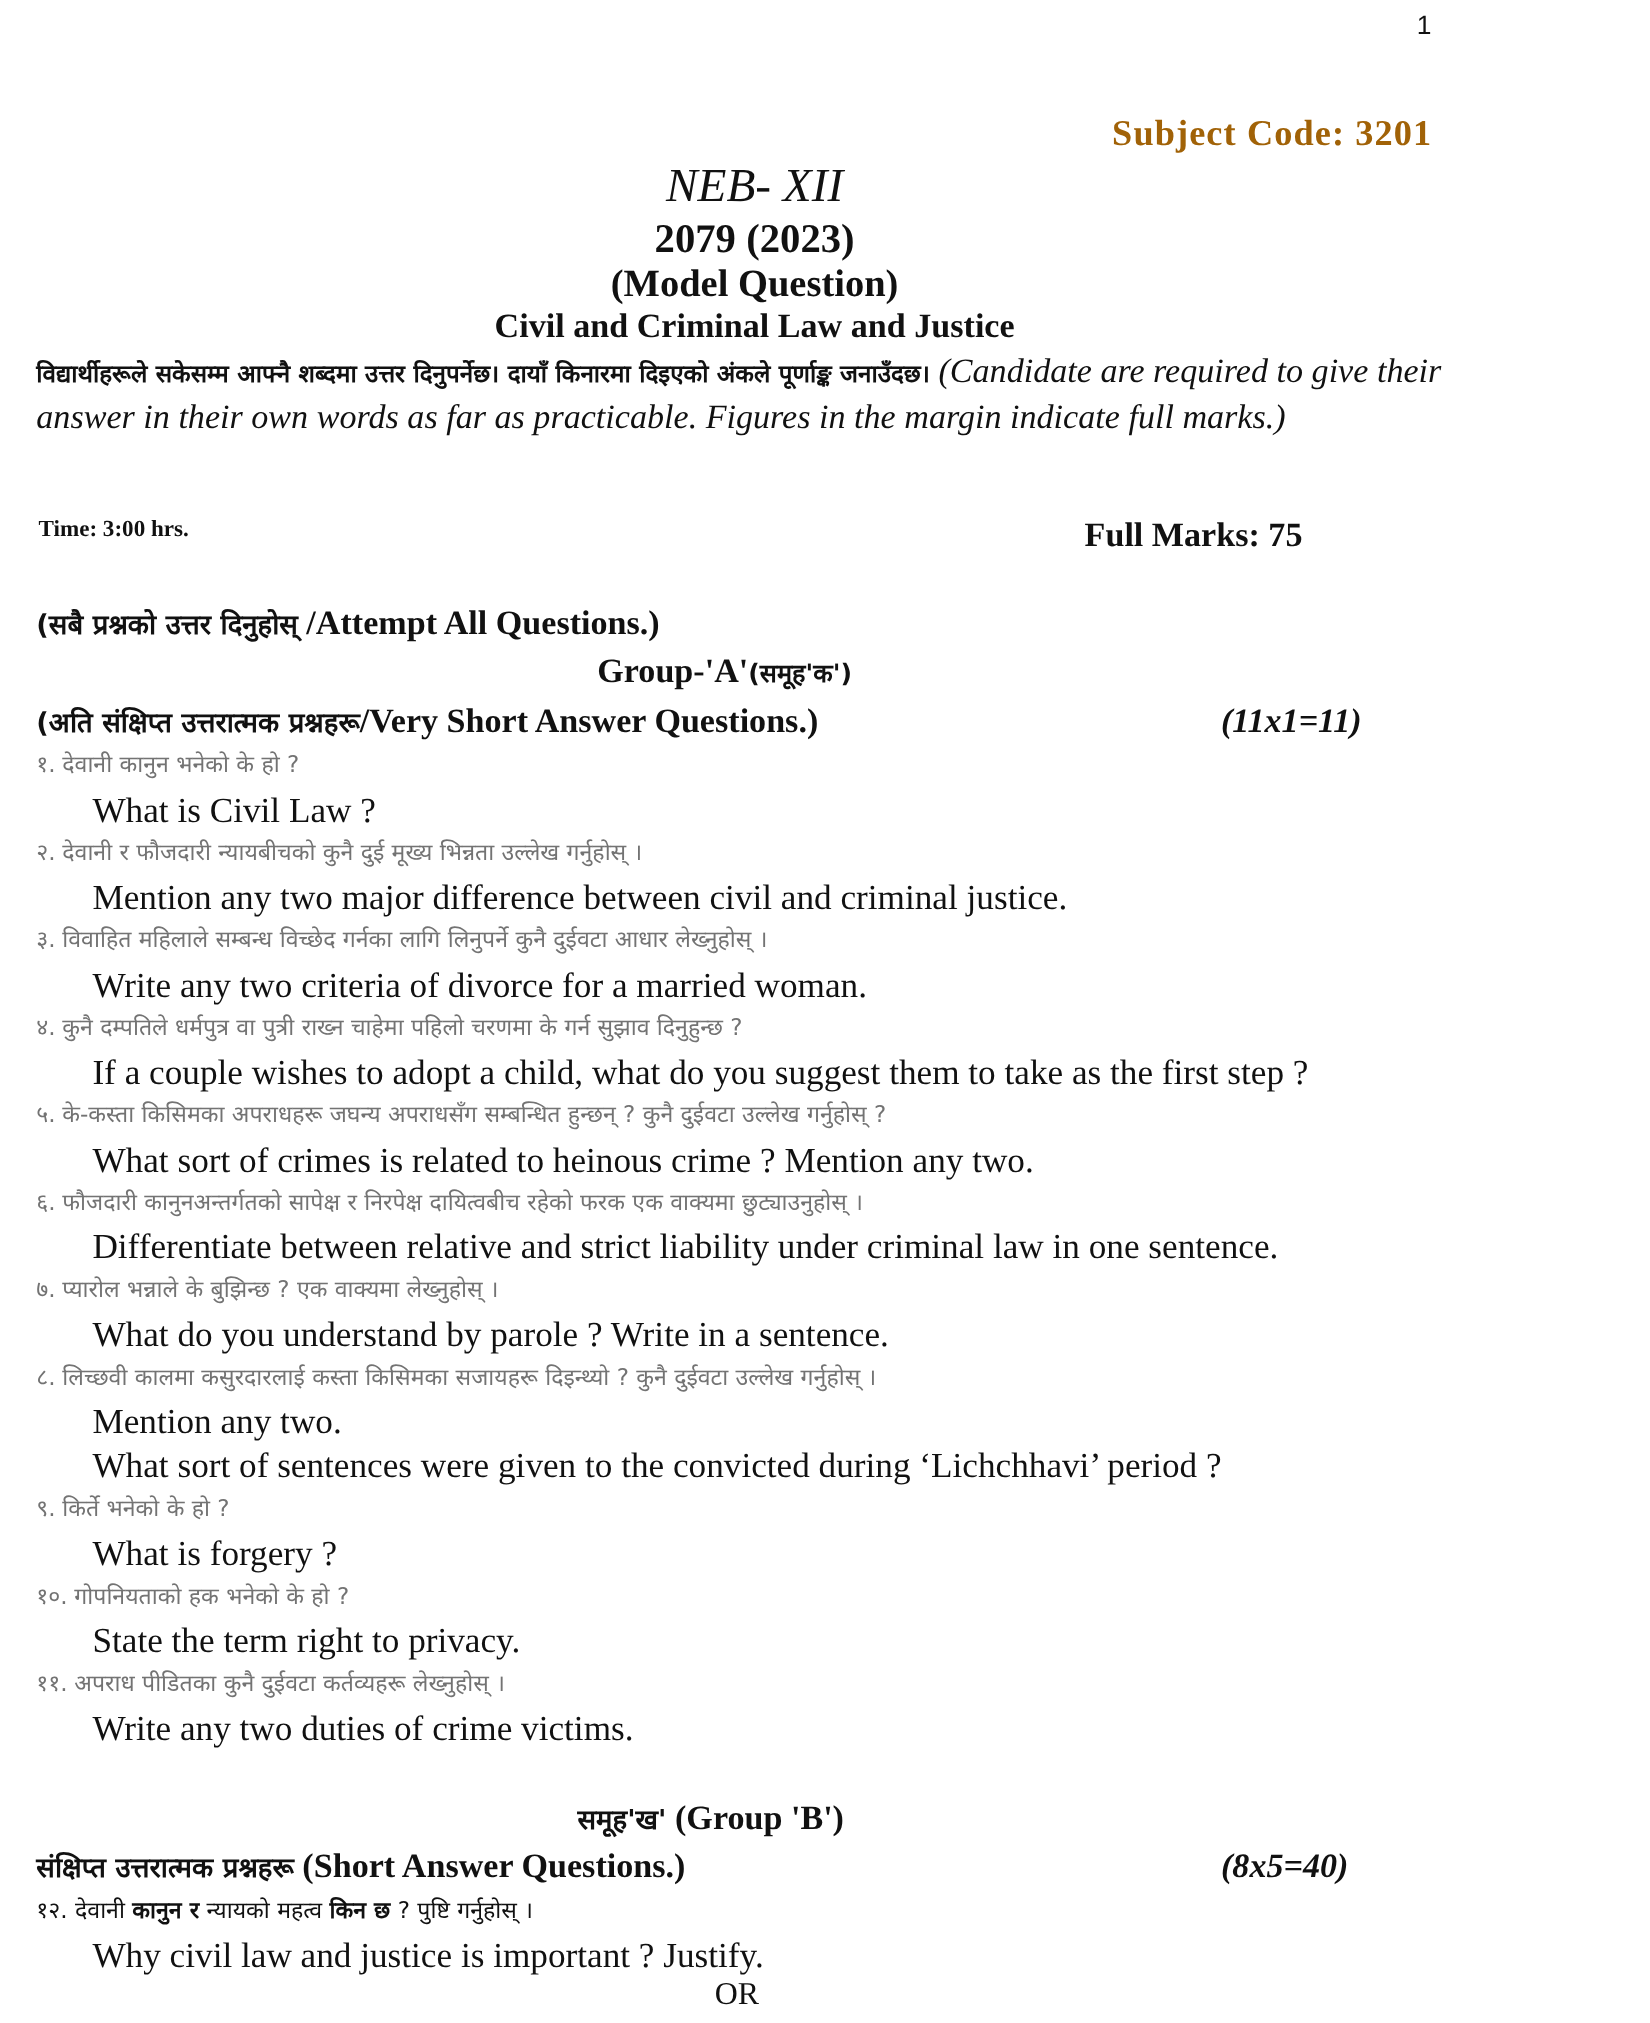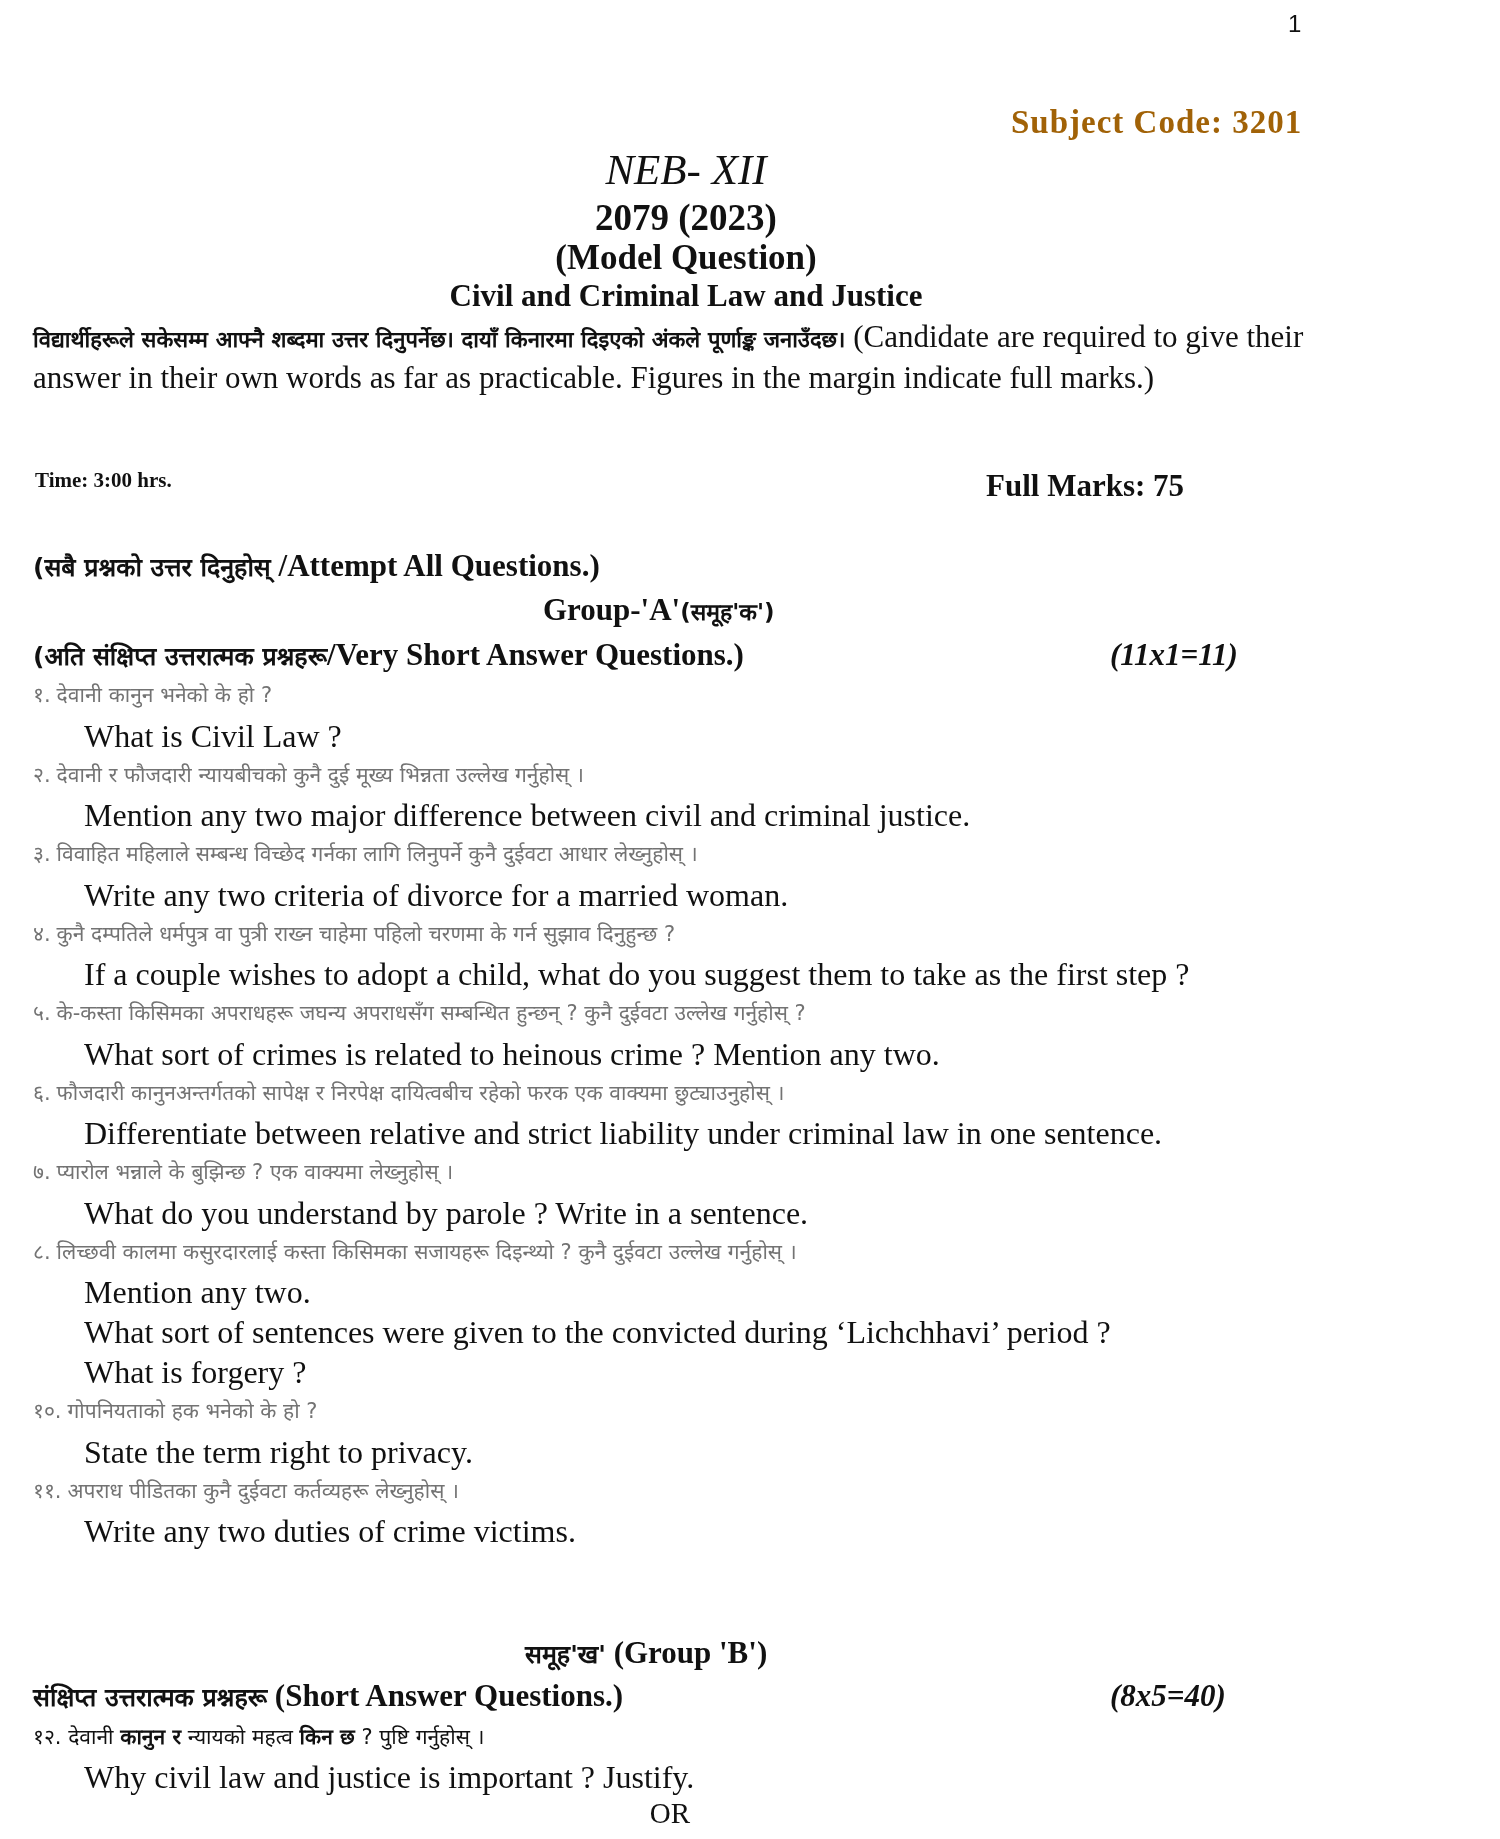--- a/index.html
+++ b/index.html
@@ -10,21 +10,21 @@
   .abs { position: absolute; white-space: nowrap; }
   .page-num { top: 10px; left: 1288px; font-family: "Liberation Sans", "DejaVu Sans", sans-serif; font-size: 24px; }
   .subject-code { top: 104px; left: 1011px; font-size: 33px; font-weight: bold; color: #a16207; letter-spacing: 1px; }
   .center { left: 0; width: 1340px; text-align: center; padding-left: 16px; }
   .neb { top: 145px; font-size: 43px; font-style: italic; }
   .year { top: 196px; font-size: 37px; font-weight: bold; }
   .model { top: 238px; font-size: 35px; font-weight: bold; }
   .title { top: 278px; font-size: 31px; font-weight: bold; }
   .intro { top: 318px; left: 33px; width: 1300px; white-space: normal; font-size: 31px; line-height: 37.5px; }
   .intro .np { font-family: "DejaVu Sans", sans-serif; font-weight: bold; font-size: 22px; }
-  .intro .en { }
+  .intro .en { font-style: italic; }
   .time { top: 468px; left: 35px; font-size: 21px; font-weight: bold; }
   .full-marks { top: 468px; left: 986px; font-size: 31px; font-weight: bold; }
   .attempt { top: 548px; left: 33px; font-size: 31px; font-weight: bold; }
   .np-b { font-family: "DejaVu Sans", sans-serif; font-weight: bold; font-size: 25px; }
   .group-a { top: 592px; left: 543px; font-size: 31px; font-weight: bold; }
   .vsaq { top: 637px; left: 33px; font-size: 31px; font-weight: bold; }
   .marks-a { top: 637px; left: 1110px; font-size: 31px; font-weight: bold; font-style: italic; }
   .questions { position: absolute; top: 676px; left: 33px; width: 1400px; }
   .q-np { height: 39.5px; line-height: 39.5px; font-family: "DejaVu Sans", sans-serif; font-size: 21px; color: #737373; white-space: nowrap; }
   .q-en { height: 40px; line-height: 40px; padding-left: 51px; font-size: 32px; white-space: nowrap; }
@@ -80,20 +80,21 @@
     <div class="q-en">If a couple wishes to adopt a child, what do you suggest them to take as the first step ?</div>
     <div class="q-np"><span class="q-num">५.</span><span>के-कस्ता किसिमका अपराधहरू जघन्य अपराधसँग सम्बन्धित हुन्छन् ? कुनै दुईवटा उल्लेख गर्नुहोस् ?</span></div>
     <div class="q-en">What sort of crimes is related to heinous crime ? Mention any two.</div>
     <div class="q-np"><span class="q-num">६.</span><span>फौजदारी कानुनअन्तर्गतको सापेक्ष र निरपेक्ष दायित्वबीच रहेको फरक एक वाक्यमा छुट्याउनुहोस् ।</span></div>
     <div class="q-en">Differentiate between relative and strict liability under criminal law in one sentence.</div>
     <div class="q-np"><span class="q-num">७.</span><span>प्यारोल भन्नाले के बुझिन्छ ? एक वाक्यमा लेख्नुहोस् ।</span></div>
     <div class="q-en">What do you understand by parole ? Write in a sentence.</div>
     <div class="q-np"><span class="q-num">८.</span><span>लिच्छवी कालमा कसुरदारलाई कस्ता किसिमका सजायहरू दिइन्थ्यो ? कुनै दुईवटा उल्लेख गर्नुहोस् ।</span></div>
     <div class="q-en">Mention any two.</div>
     <div class="q-en">What sort of sentences were given to the convicted during ‘Lichchhavi’ period ?</div>
+    <div class="q-np"><span class="q-num">९.</span><span>किर्ते भनेको के हो ?</span></div>
     <div class="q-en">What is forgery ?</div>
     <div class="q-np"><span class="q-num">१०.</span><span>गोपनियताको हक भनेको के हो ?</span></div>
     <div class="q-en">State the term right to privacy.</div>
     <div class="q-np"><span class="q-num">११.</span><span>अपराध पीडितका कुनै दुईवटा कर्तव्यहरू लेख्नुहोस् ।</span></div>
     <div class="q-en">Write any two duties of crime victims.</div>
   </div>
 
 <div class="abs group-b">
   <span class="np-b">समूह'ख'</span><span> (Group 'B')</span>
 </div>

